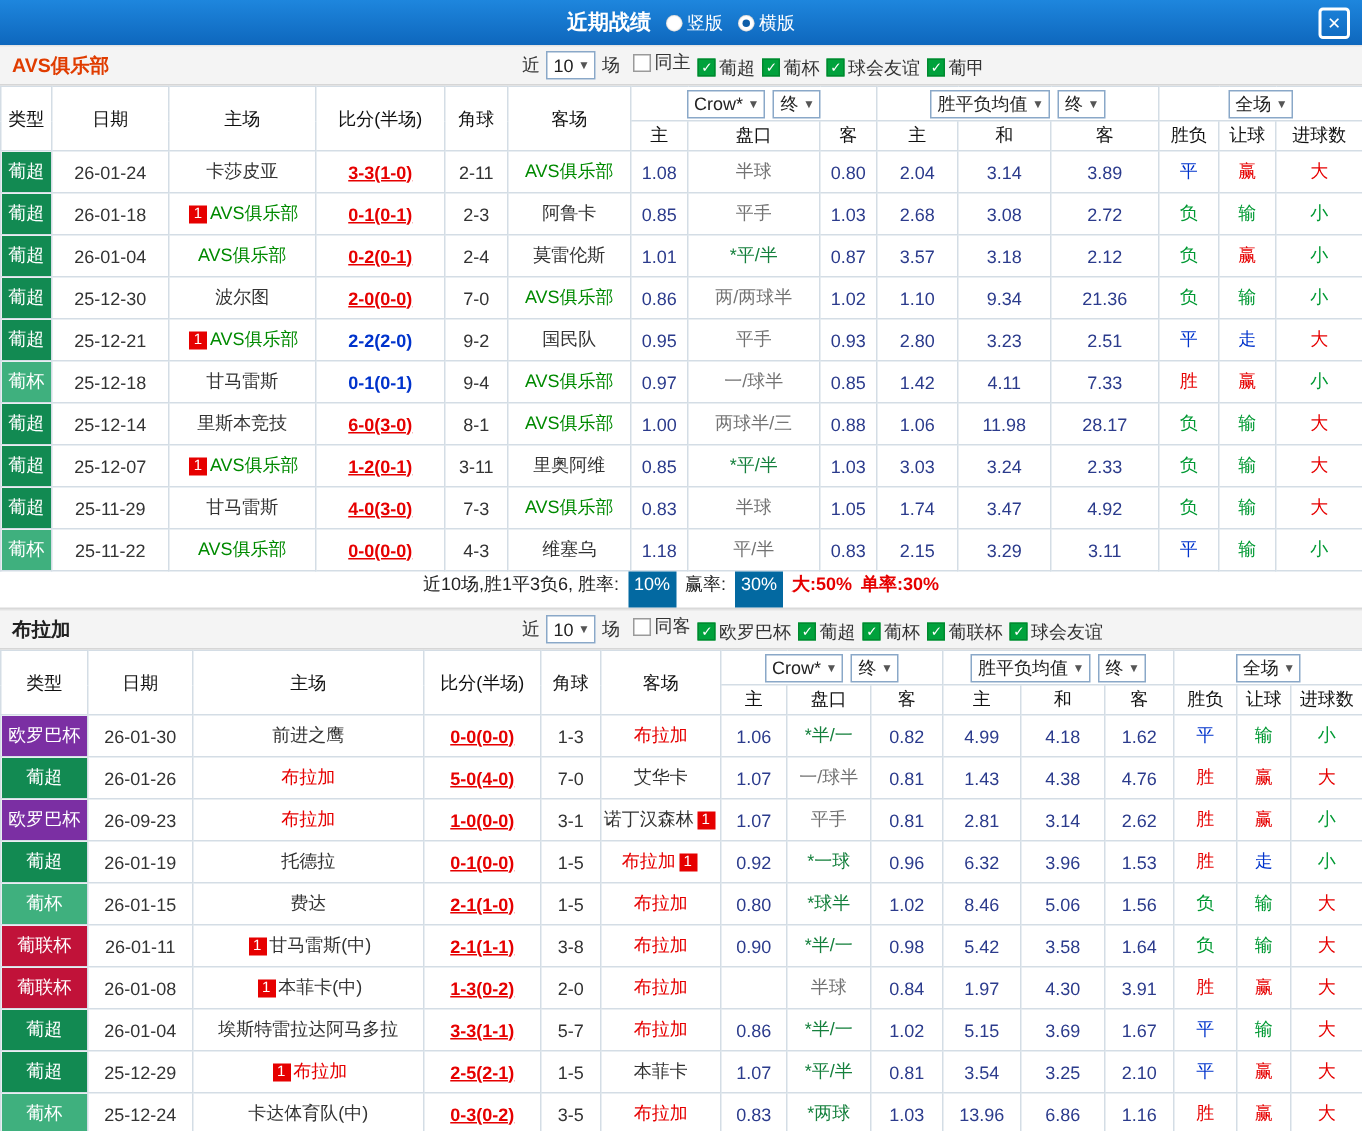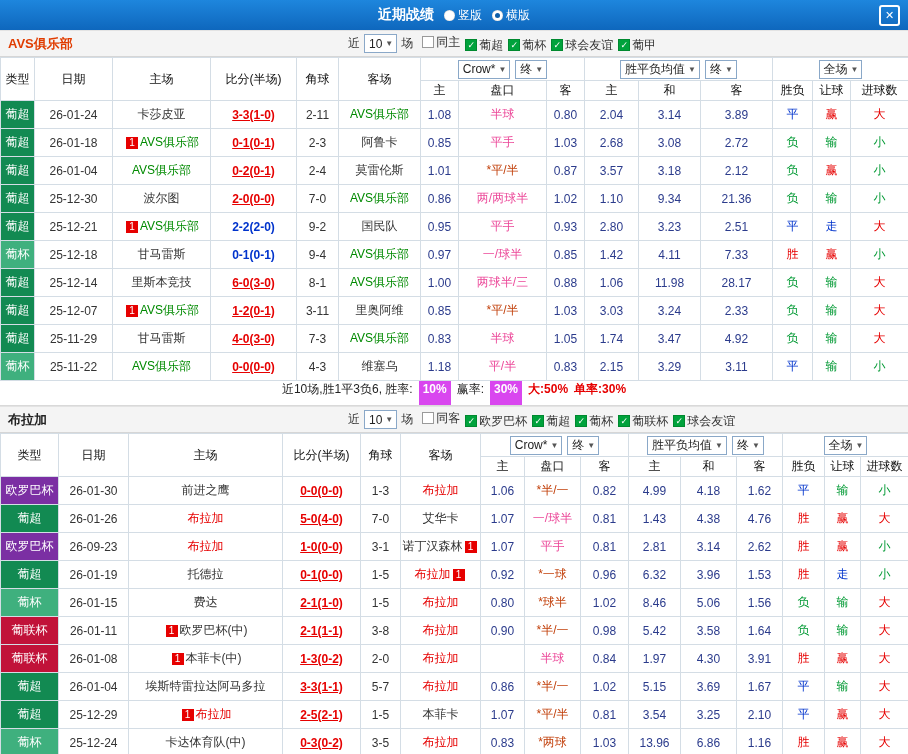--- a/index.html
+++ b/index.html
@@ -32,31 +32,31 @@
   table{border-collapse:collapse;table-layout:fixed;width:908px;background:#fff;}
   th,td{border:1px solid #d4dde5;text-align:center;padding:0;overflow:hidden;white-space:nowrap;}
   thead th{font-weight:normal;color:#111;background:#fff;}
   tr.h1 th{height:22px;} tr.h2 th{height:19px;}
   tbody td{height:27px;color:#333;}
   .selwrap{display:flex;align-items:flex-end;justify-content:center;gap:5px;}
   td.type{color:#fff;}
   .sc-red{color:#e60000;font-weight:bold;text-decoration:underline;}
   .sc-blue{color:#0033cc;font-weight:bold;}
   .odds{color:#2b3b8c;}
-  .hred{color:#c2410c;}
-  .hblack{color:#ec4899;}
+  .hred{color:#15803d;}
+  .hblack{color:#737373;}
   .c-red{color:#e60000;}
   .c-blue{color:#0033cc;}
   .c-green{color:#009933;}
   .card{display:inline-block;width:12px;height:12px;line-height:12px;background:#e60000;color:#fff;
         font-size:10px;margin:0 2px;vertical-align:middle;}
   
   .summary{height:24px;display:flex;justify-content:center;gap:6px;
            border-bottom:1px solid #d9d9d9;color:#222;}
-  .badge{background:#d946ef;color:#fff;padding:0 4px;font-weight:bold;line-height:16px;}
+  .badge{background:#0369a1;color:#fff;padding:0 4px;font-weight:normal;line-height:16px;}
   .red-text{color:#e60000;font-weight:bold;}
 </style>
 </head>
 <body>
 
 <div class="topbar">
   <div class="center">
     <span class="title">近期战绩</span>
     <span class="radio-opt">
       <span class="radio"></span>
@@ -538,21 +538,21 @@
           <td class="odds">8.46</td>
           <td class="odds">5.06</td>
           <td class="odds">1.56</td>
           <td class="c-green">负</td>
           <td class="c-green">输</td>
           <td class="c-red">大</td>
         </tr>
         <tr>
           <td class="type" style="background: rgb(193, 18, 57);">葡联杯</td>
           <td>26-01-11</td>
-          <td><span class="card">1</span><span>欧罗巴杯(中)</span></td>
+          <td><span class="card">1</span><span>甘马雷斯(中)</span></td>
           <td class="sc-red">2-1(1-1)</td>
           <td>3-8</td>
           <td><span style="color: rgb(230, 0, 0);">布拉加</span></td>
           <td class="odds">0.90</td>
           <td class="hred">*半/一</td>
           <td class="odds">0.98</td>
           <td class="odds">5.42</td>
           <td class="odds">3.58</td>
           <td class="odds">1.64</td>
           <td class="c-green">负</td>

